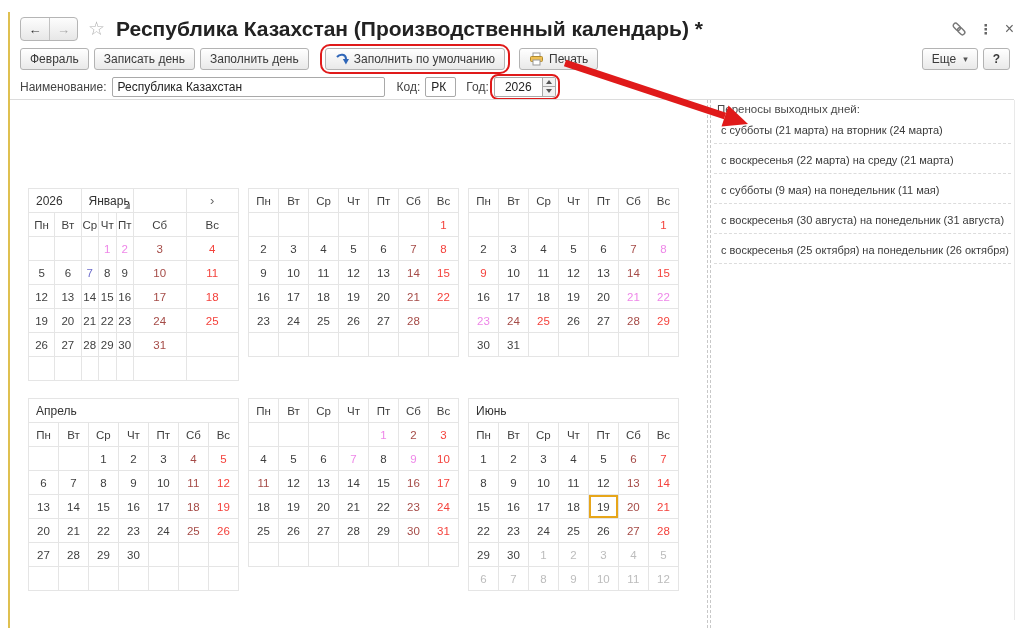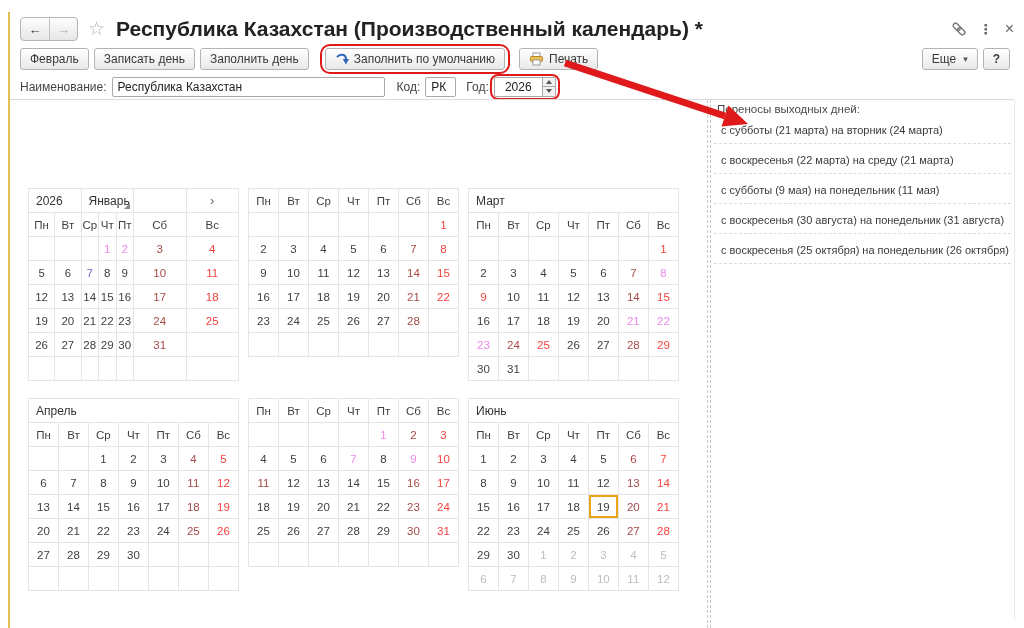--- a/index.html
+++ b/index.html
@@ -314,23 +314,20 @@
             <td class="day empty"></td>
             <td class="day empty"></td>
             <td class="day empty"></td>
             <td class="day empty"></td>
           </tr>
         </tbody>
       </table>
       <table class="month m2">
         <tbody>
           <tr>
-            <td class="mh" colspan="7">Март</td>
-          </tr>
-          <tr>
             <td class="dn dn-wd">Пн</td>
             <td class="dn dn-wd">Вт</td>
             <td class="dn dn-wd">Ср</td>
             <td class="dn dn-wd">Чт</td>
             <td class="dn dn-wd">Пт</td>
             <td class="dn dn-we">Сб</td>
             <td class="dn dn-we">Вс</td>
           </tr>
           <tr>
             <td class="day empty"></td>

